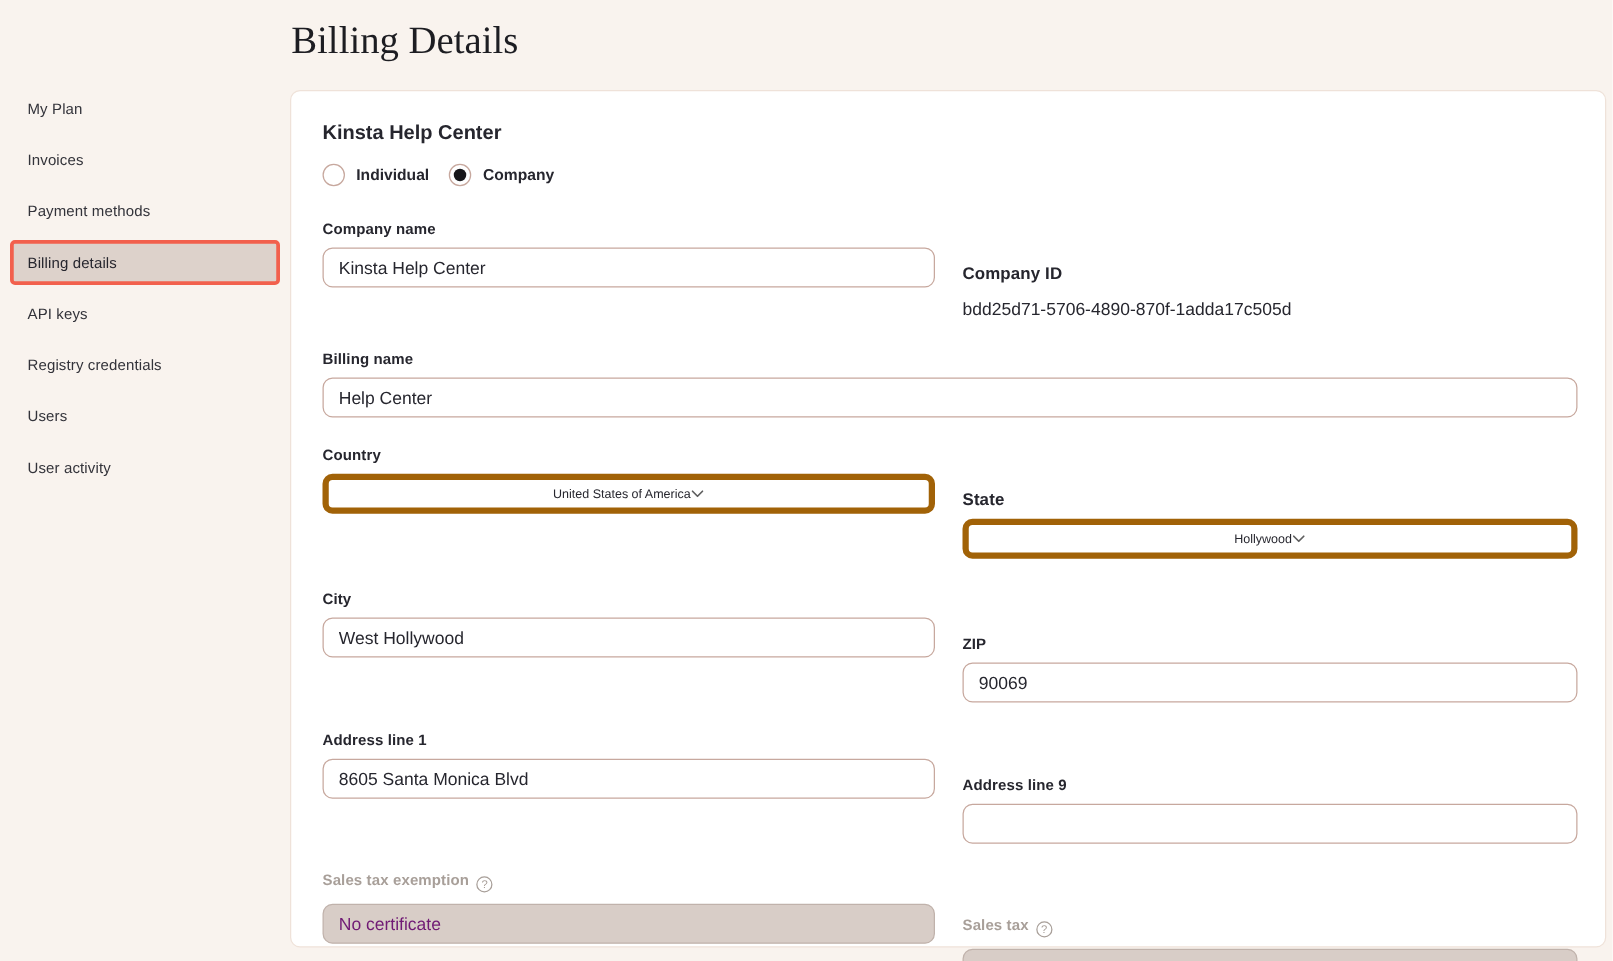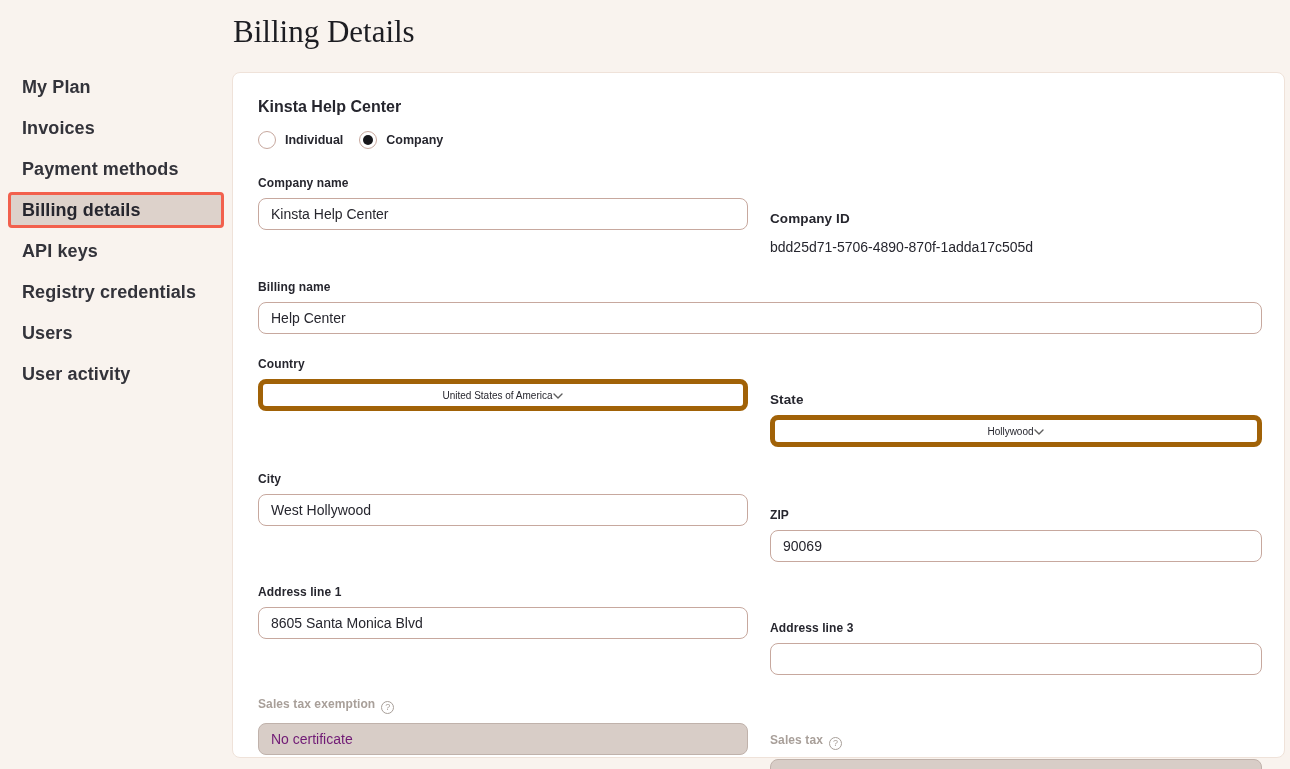--- a/index.html
+++ b/index.html
@@ -15,22 +15,22 @@
   
   .sidebar { width: 232px; flex: 0 0 232px; padding-top: 69px; }
   .side-item {
     height: 36px;
     margin: 0 8px 5px 8px;
     display: flex;
     align-items: center;
     padding-left: 11px;
     border: 3px solid transparent;
     border-radius: 4px;
-    font-size: 18px;
-    font-weight: 700;
+    font-size: 12px;
+    font-weight: 400;
     color: #33333a;
     cursor: pointer;
     letter-spacing: 0.1px;
   }
   .side-item.active {
     background: #ddd2cb;
     border-color: #f2604d;
     color: #26262e;
   }
 
@@ -207,21 +207,21 @@
           <input class="f-input" type="text" value="90069" style="">
         </div>
       </div>
 
       <div class="row mt-24">
         <div class="col-l">
           <label class="f-label">Address line 1</label>
           <input class="f-input" type="text" value="8605 Santa Monica Blvd" style="">
         </div>
         <div class="col-r">
-          <label class="f-label">Address line 3</label>
+          <label class="f-label">Address line 9</label>
           <input class="f-input" type="text" value="" style="">
         </div>
       </div>
 
       <div class="row mt-23">
         <div class="col-l">
           <label class="f-label muted"><span>Sales tax exemption</span><span class="help-icon">?</span></label>
           <input class="f-input disabled" type="text" disabled="" value="No certificate" style="">
         </div>
         <div class="col-r">

